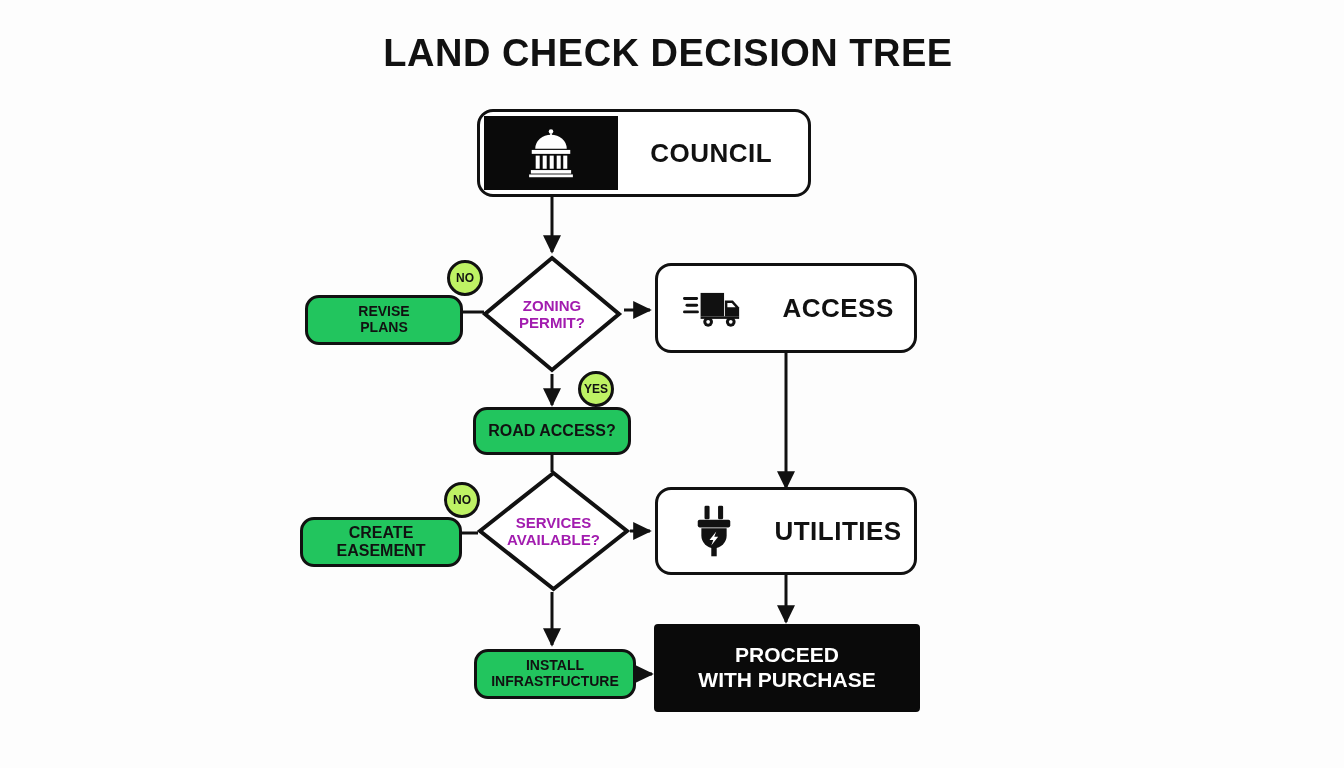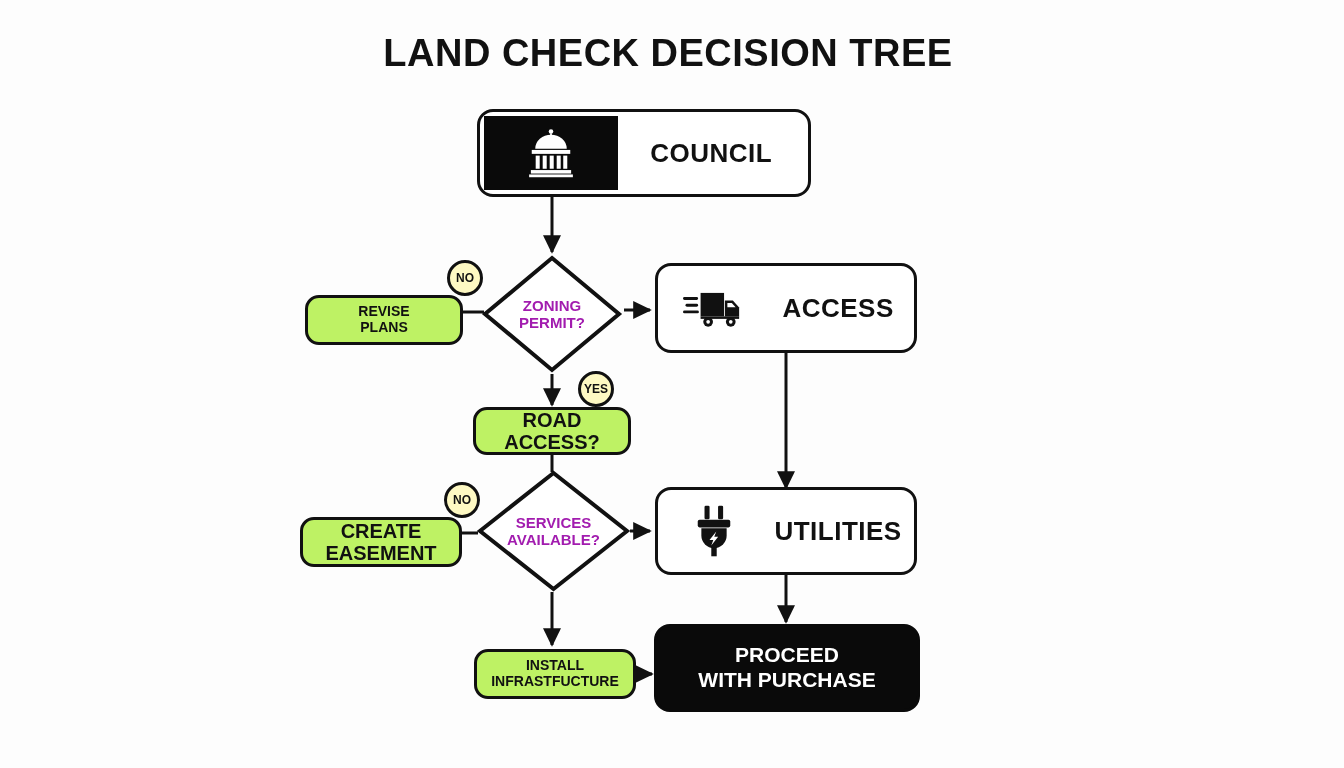--- a/index.html
+++ b/index.html
@@ -44,21 +44,21 @@
     align-items: center;
     justify-content: center;
     text-align: center;
     color: #111111;
   }
 
   
   .pill {
     border: 3px solid #111111;
     border-radius: 14px;
-    background: #bef264;
+    background: #22c55e;
     font-weight: 800;
     line-height: 1.12;
   }
 
   
   .card {
     border: 3px solid #111111;
     border-radius: 16px;
     background: #ffffff;
     overflow: hidden;
@@ -87,21 +87,21 @@
     background: #0a0a0a;
   }
   .card.split .label-cell {
     background: #ffffff;
   }
 
   
   .solid {
     background: #0a0a0a;
     border: 3px solid #0a0a0a;
-    border-radius: 16px;
+    border-radius: 4px;
     color: #ffffff;
     font-weight: 800;
     line-height: 1.18;
   }
 
   
   .diamond-wrap {
     position: absolute;
   }
   .diamond-wrap svg {
@@ -124,21 +124,21 @@
     line-height: 1.14;
     color: #a21caf;
     pointer-events: none;
   }
 
   
   .badge {
     position: absolute;
     border: 3px solid #111111;
     border-radius: 50%;
-    background: #fef9c3;
+    background: #bef264;
     display: flex;
     align-items: center;
     justify-content: center;
     font-weight: 800;
     color: #111111;
     box-sizing: border-box;
   }
 
   
   #edges {
@@ -147,21 +147,21 @@
     top: 0;
     width: 1344px;
     height: 768px;
     pointer-events: none;
   }
 
   
   .fs-council { font-size: 26px; }
   .fs-card    { font-size: 26px; }
   .fs-pill-sm { font-size: 14px; }
-  .fs-pill-md { font-size: 20px; }
+  .fs-pill-md { font-size: 16px; }
   .fs-diamond { font-size: 15px; }
   .fs-badge   { font-size: 12px; }
   .fs-solid   { font-size: 21px; }
 </style>
 </head>
 <body>
 
 <div id="canvas">
 
   <div class="title">LAND CHECK DECISION TREE</div>

